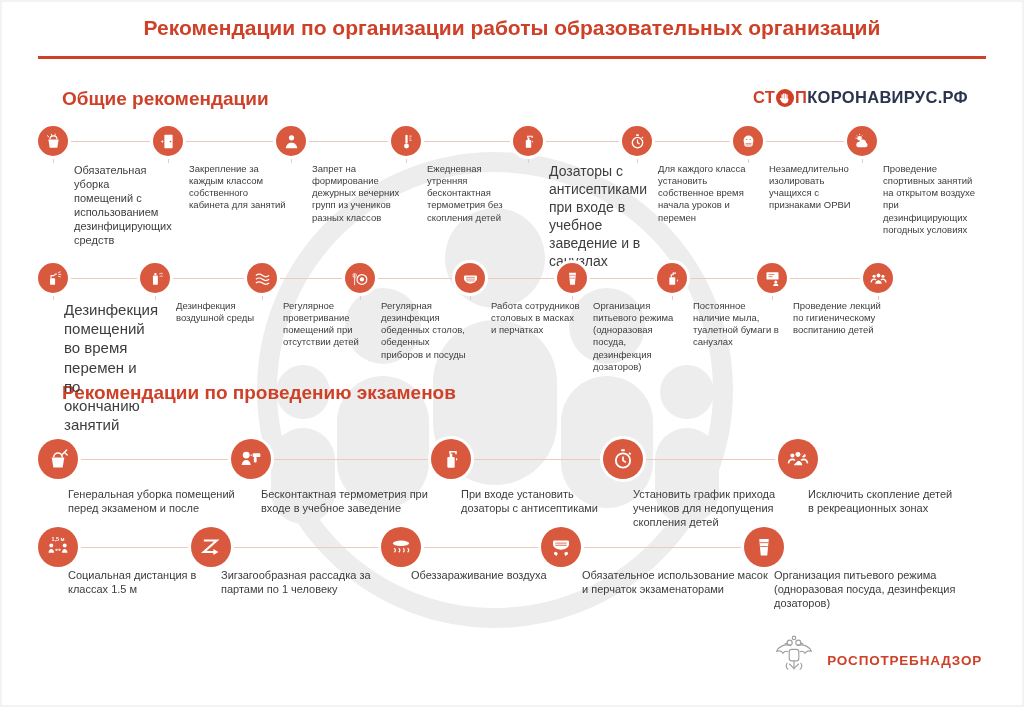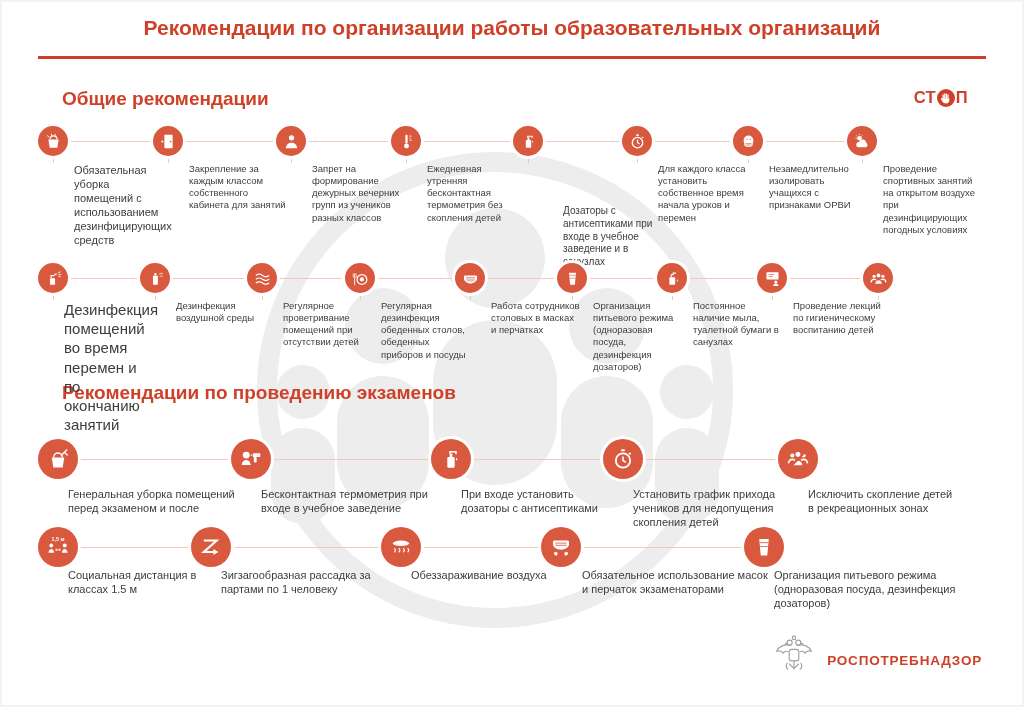--- a/index.html
+++ b/index.html
@@ -87,20 +87,21 @@
         <g class="hc-palm">
           <rect x="6.1" y="5.8" width="1.5" height="5.5" rx="0.75"></rect>
           <rect x="7.9" y="4.8" width="1.5" height="6.5" rx="0.75"></rect>
           <rect x="9.7" y="5.1" width="1.5" height="6.2" rx="0.75"></rect>
           <rect x="11.5" y="5.9" width="1.4" height="5.4" rx="0.7"></rect>
           <path d="M6.1 10.5c-.9-1-2.1-.6-1.7.6l1.8 3.2c.8 1.2 2 1.8 3.6 1.8 2.4 0 3.9-1.4 3.9-3.8v-1.8h-7.6z"></path>
         </g>
       </svg>
     </span>
     <span class="stop-red">П</span>
+    <span class="stop-navy">КОРОНАВИРУС.РФ</span>
   </div>
 
   <div class="section-heading" id="heading-exams">Рекомендации по проведению экзаменов</div>
 
   <div class="footer-logo">
     <span>
       <svg class="eagle" width="46" height="52" viewBox="0 0 48 52">
         <circle cx="24" cy="5" r="1.8"></circle>
         <circle cx="19.5" cy="10" r="2.6"></circle>
         <circle cx="28.5" cy="10" r="2.6"></circle>
@@ -153,21 +154,21 @@
     <div class="item-text" style="left: 427px; top: 163px; width: 97px; font-size: 9.5px;">Ежедневная утренняя бесконтактная термометрия без скопления детей</div>
     <div class="icon-circle" style="left: 513px; top: 126px; width: 30px; height: 30px;">
       <svg viewBox="0 0 24 24" width="19" height="19">
         <rect x="8.6" y="10.2" width="6.8" height="9.8" rx="1.1" fill="#fff"></rect>
         <rect x="10.8" y="7" width="2.4" height="3.2" fill="#fff"></rect>
         <path d="M11 7.2V5.4h5.6v2.2" stroke="#fff" stroke-width="1.4" fill="none"></path>
         <path d="M17.2 10.8c-.9 1.3-.9 2.1 0 2.6.9-.5.9-1.3 0-2.6z" fill="#fff"></path>
       </svg>
     </div>
     <div class="tick" style="left: 528px; top: 158px; height: 5px;"></div>
-    <div class="item-text" style="left: 563px; top: 163px; width: 97px; font-size: 10px; margin-top: 42px;">Дозаторы с антисептиками при входе в учебное заведение и в санузлах</div>
+    <div class="item-text" style="left: 549px; top: 163px; width: 97px; font-size: 14px;">Дозаторы с антисептиками при входе в учебное заведение и в санузлах</div>
     <div class="icon-circle" style="left: 622px; top: 126px; width: 30px; height: 30px;">
       <svg viewBox="0 0 24 24" width="19" height="19">
         <circle cx="12" cy="13.4" r="6.6" fill="none" stroke="#fff" stroke-width="1.7"></circle>
         <path d="M12 9.6v3.8l2.7 1.7" stroke="#fff" stroke-width="1.5" fill="none"></path>
         <rect x="10.3" y="2.9" width="3.4" height="2" rx="0.5" fill="#fff"></rect>
         <path d="M17.6 6.3l1.5 1.4" stroke="#fff" stroke-width="1.5"></path>
       </svg>
     </div>
     <div class="tick" style="left: 637px; top: 158px; height: 5px;"></div>
     <div class="item-text" style="left: 658px; top: 163px; width: 97px; font-size: 9.5px;">Для каждого класса установить собственное время начала уроков и перемен</div>

